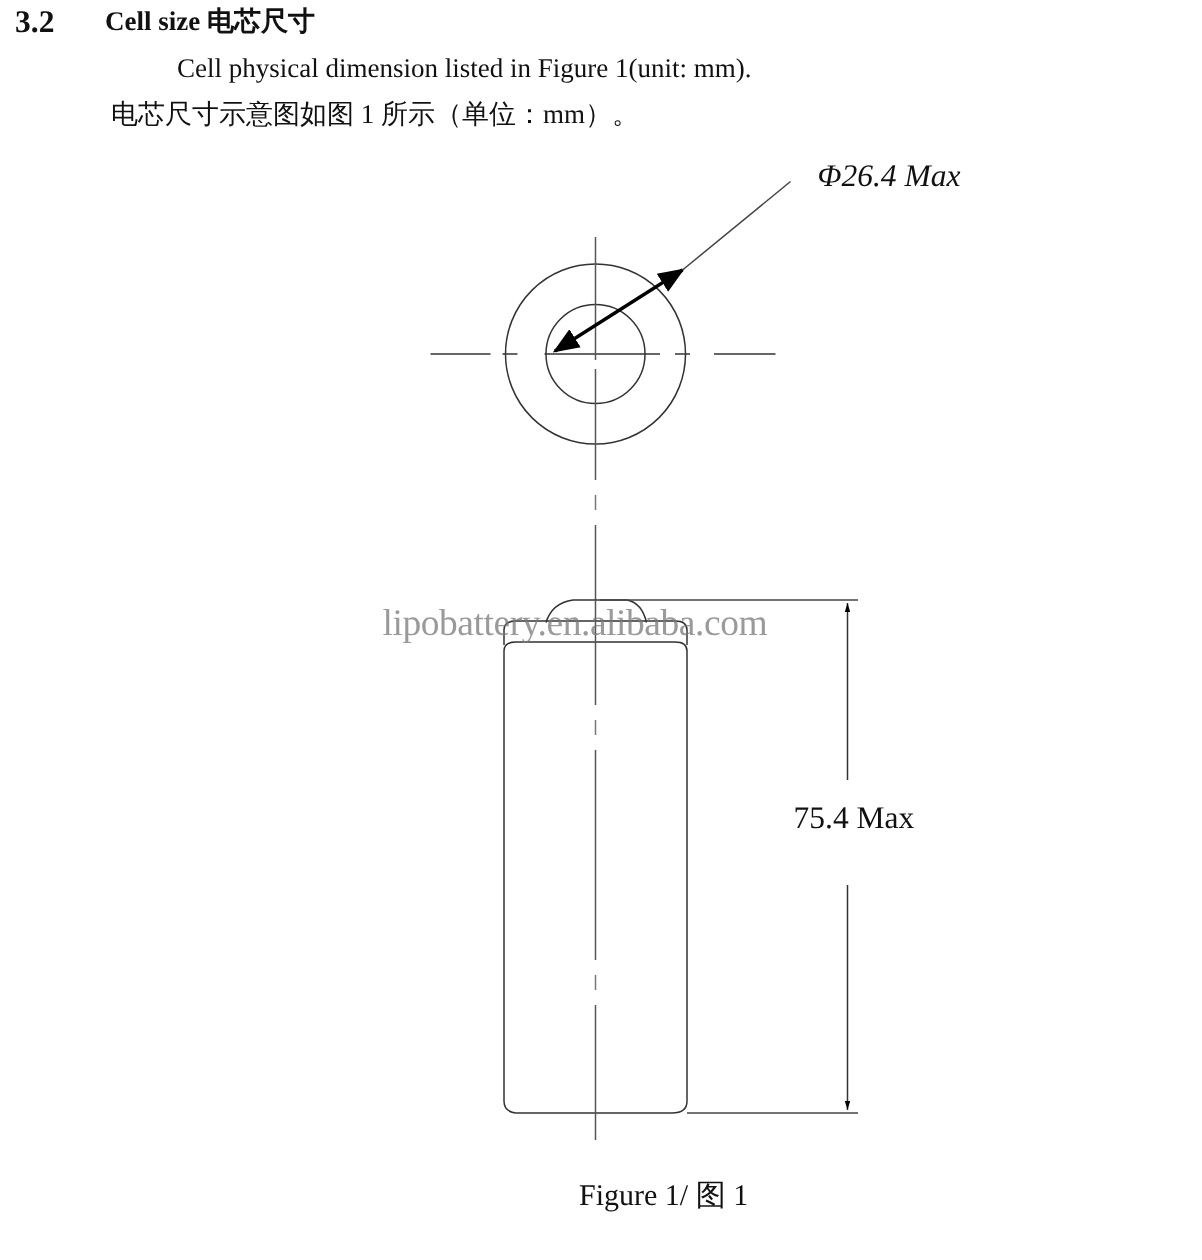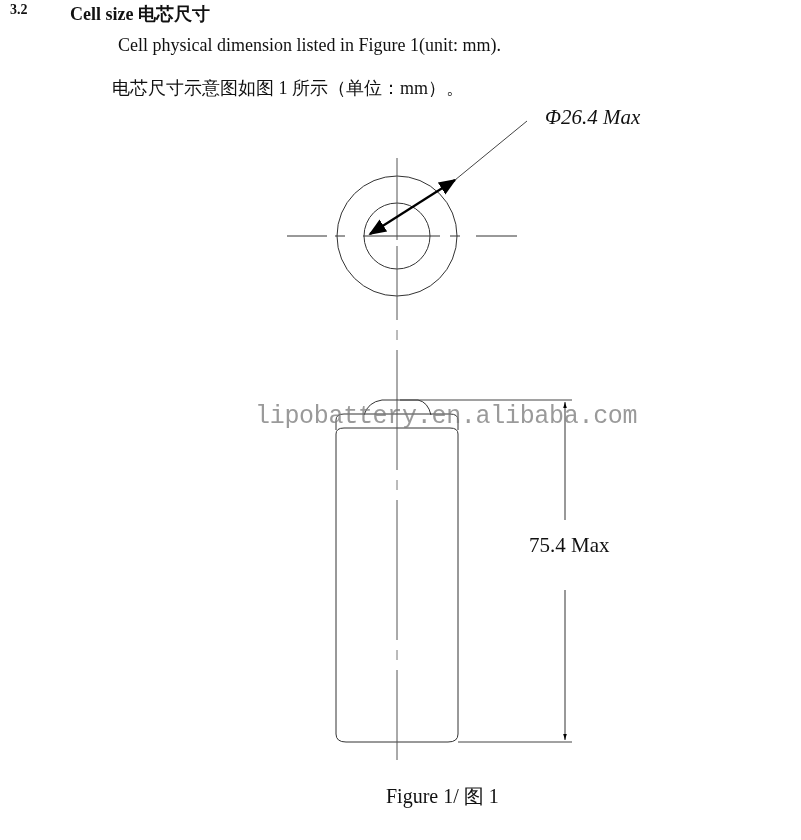--- a/index.html
+++ b/index.html
@@ -1,28 +1,28 @@
 <!DOCTYPE html>
 <html><head>
 <meta charset="utf-8">
 <style>
   html, body { margin: 0; padding: 0; background: #ffffff; }
   body { width: 801px; height: 840px; position: relative; overflow: hidden;
          font-family: "Liberation Serif", "DejaVu Serif", serif; color: #111; }
-  .section-num { position: absolute; left: 10px; top: 2px; font-weight: bold; font-size: 14px; }
+  .section-num { position: absolute; left: 10px; top: 2px; font-weight: bold; font-size: 21px; }
   .section-title { position: absolute; left: 70px; top: 2px; font-weight: bold; font-size: 18px; }
   .line { position: absolute; left: 74px; font-size: 18px; }
   .line1 { top: 35px; margin-left: 44px; }
-  .line2 { top: 76px; margin-left: 38px; }
+  .line2 { top: 64px; }
   svg.drawing { position: absolute; left: 0; top: 0; }
   .label { position: absolute; font-size: 21px; white-space: nowrap; }
   .dia-label { left: 545px; top: 105px; font-style: italic; }
   .len-label { left: 529px; top: 533px; }
   .caption { position: absolute; left: 386px; top: 783px; font-size: 20px; white-space: nowrap; }
-  .watermark { position: absolute; left: 255px; top: 402px; font-family: Liberation Mono, monospace;
+  .watermark { position: absolute; left: 255px; top: 402px; font-family: Liberation Serif, serif;
                font-size: 25px; color: rgba(120,120,120,0.75); white-space: nowrap; letter-spacing: -0.3px; }
 </style>
 </head>
 <body>
 
 <div class="section-num">3.2</div>
 <div class="section-title">Cell size 电芯尺寸</div>
 <div class="line line1">Cell physical dimension listed in Figure 1(unit: mm).</div>
 <div class="line line2">电芯尺寸示意图如图 1 所示（单位：mm）。</div>
 

